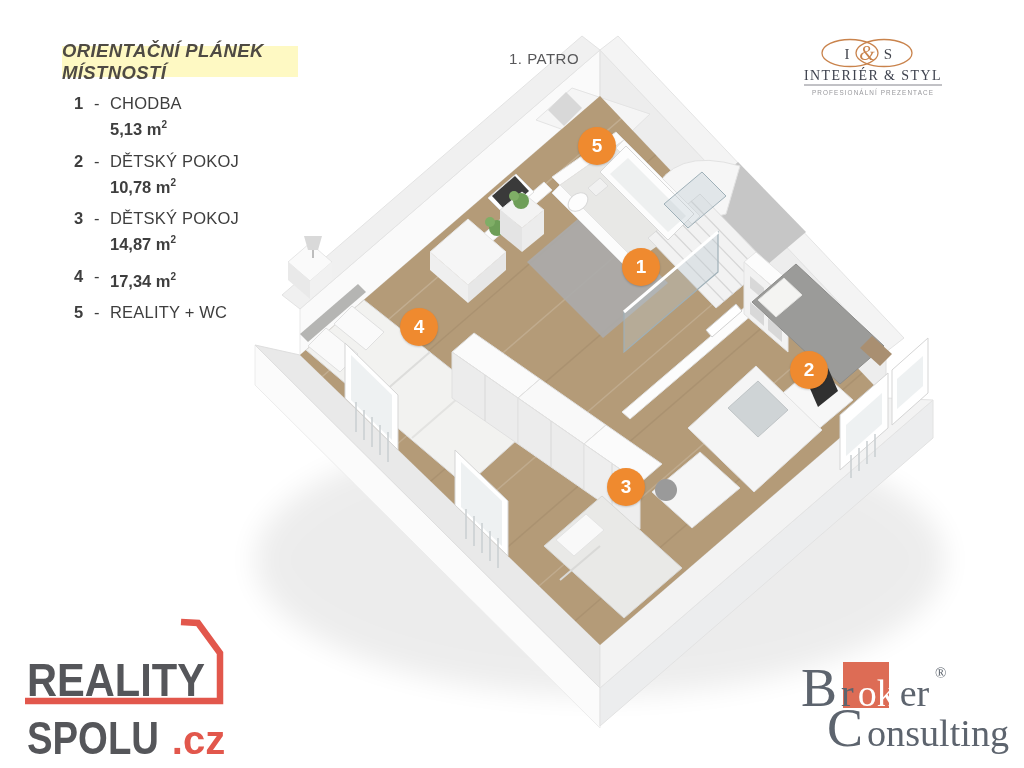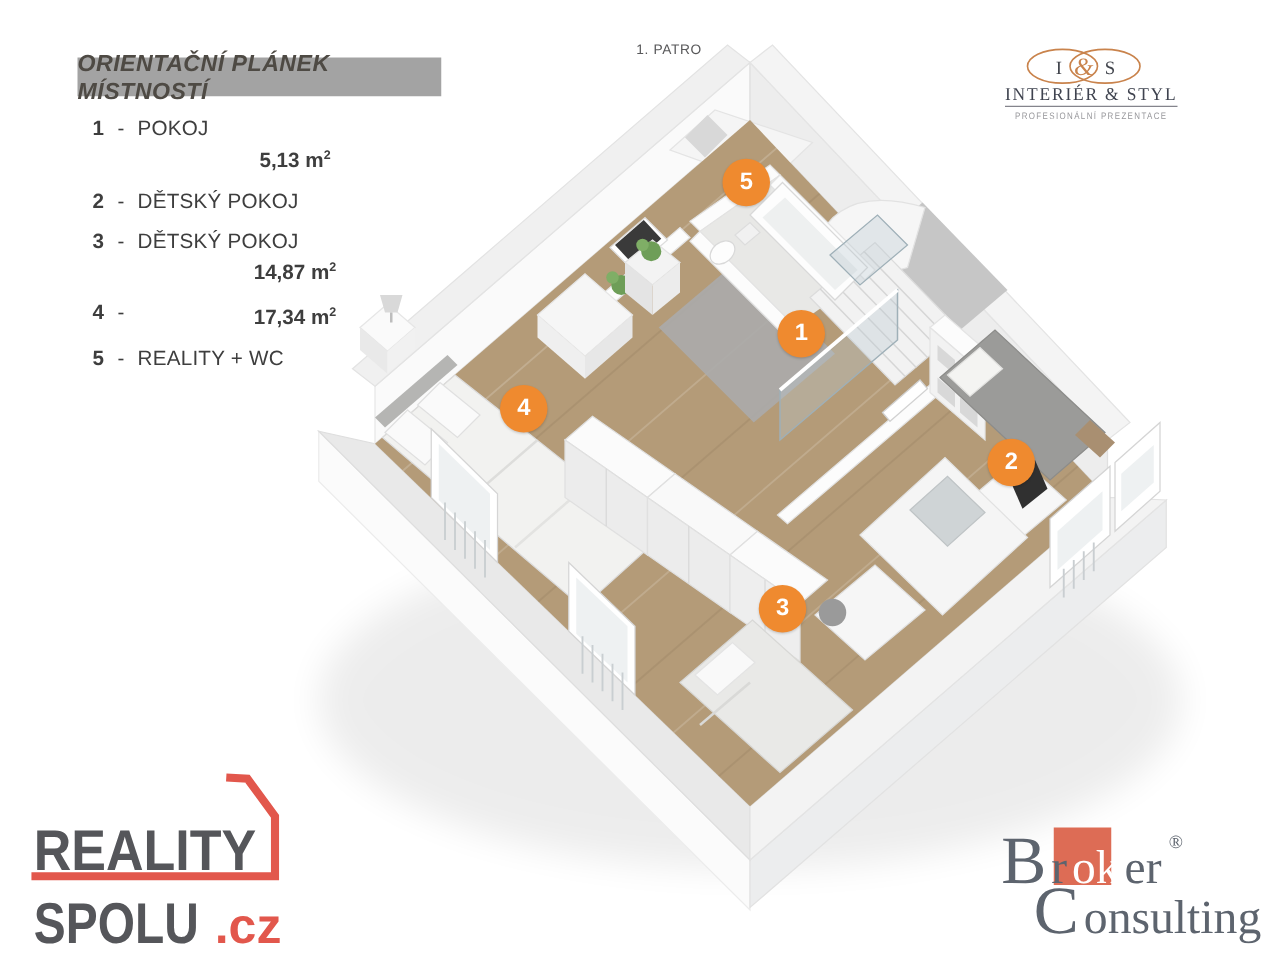--- a/index.html
+++ b/index.html
@@ -1,32 +1,32 @@
 <!DOCTYPE html>
 <html><head>
 <meta charset="utf-8">
 <style>
   html,body{margin:0;padding:0;background:#fff;}
   .stage{position:relative;width:1024px;height:768px;background:#ffffff;overflow:hidden;
          font-family:"Liberation Sans",sans-serif;}
   
   .legend{position:absolute;left:62px;top:46px;width:300px;}
-  .legend-banner{width:291px;height:31px;background:#a3a3a3;color:#4e4a44;
+  .legend-banner{width:236px;height:31px;background:#fef9c3;color:#4e4a44;
     font-size:18.5px;font-weight:bold;font-style:italic;display:flex;align-items:center;
     justify-content:center;letter-spacing:.4px;}
   .legend-list{margin-top:16px;}
   .legend-item{display:grid;grid-template-columns:26px 10px 1fr;column-gap:6px;
     font-size:16.5px;color:#3e3e3e;margin-bottom:11px;line-height:21px;}
   .legend-item .num{font-weight:bold;text-align:left;padding-left:12px;}
   .legend-item .dash{color:#3e3e3e;}
   .legend-item .nm{letter-spacing:.2px;}
-  .legend-item .area{grid-column:3;font-weight:bold;text-align:center;}
+  .legend-item .area{grid-column:3;font-weight:bold;}
   .legend-item sup{font-size:10px;font-weight:bold;}
   
-  .floor-label{position:absolute;left:509px;top:34px;font-size:11px;color:#58585a;letter-spacing:.5px;}
+  .floor-label{position:absolute;left:509px;top:50px;font-size:15px;color:#58585a;letter-spacing:.5px;}
   
   .marker{position:absolute;width:38px;height:38px;border-radius:50%;background:#ef8a2f;
     color:#fff;font-size:19px;font-weight:bold;display:flex;align-items:center;justify-content:center;
     box-shadow:0 1px 2px rgba(0,0,0,.18);}
   
   .ins-logo{position:absolute;left:798px;top:38px;width:150px;}
   .rs-logo{position:absolute;left:25px;top:616px;width:210px;height:145px;text-align:right;}
   .bc-logo{position:absolute;left:797px;top:650px;width:220px;height:105px;}
   .plan-svg{position:absolute;left:0;top:0;}
 </style>
@@ -227,28 +227,29 @@
   </svg>
 
   <div class="legend">
     <div class="legend-banner">
       <span>ORIENTAČNÍ PLÁNEK MÍSTNOSTÍ</span>
     </div>
     <div class="legend-list" id="legend-list">
     <div class="legend-item">
       <span class="num">1</span>
       <span class="dash">-</span>
-      <span class="nm">POKOJ</span>
+      <span class="nm">CHODBA</span>
       <span class="area">5,13 m<sup>2</sup></span>
     </div>
 
     <div class="legend-item">
       <span class="num">2</span>
       <span class="dash">-</span>
       <span class="nm">DĚTSKÝ POKOJ</span>
+      <span class="area">10,78 m<sup>2</sup></span>
     </div>
 
     <div class="legend-item">
       <span class="num">3</span>
       <span class="dash">-</span>
       <span class="nm">DĚTSKÝ POKOJ</span>
       <span class="area">14,87 m<sup>2</sup></span>
     </div>
 
     <div class="legend-item">

